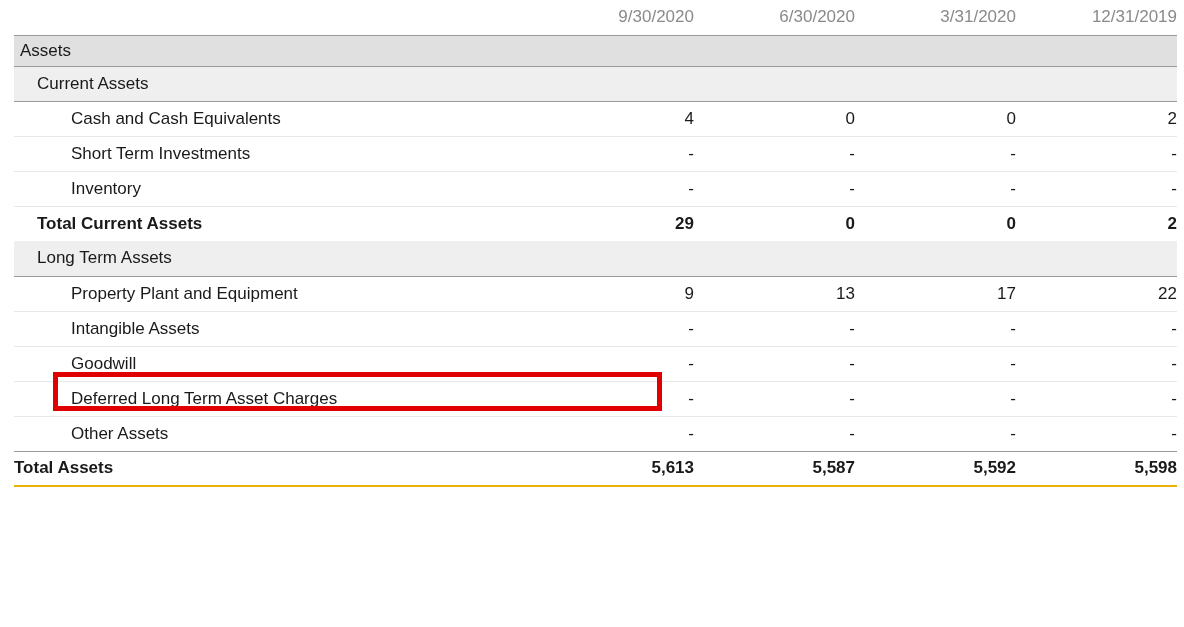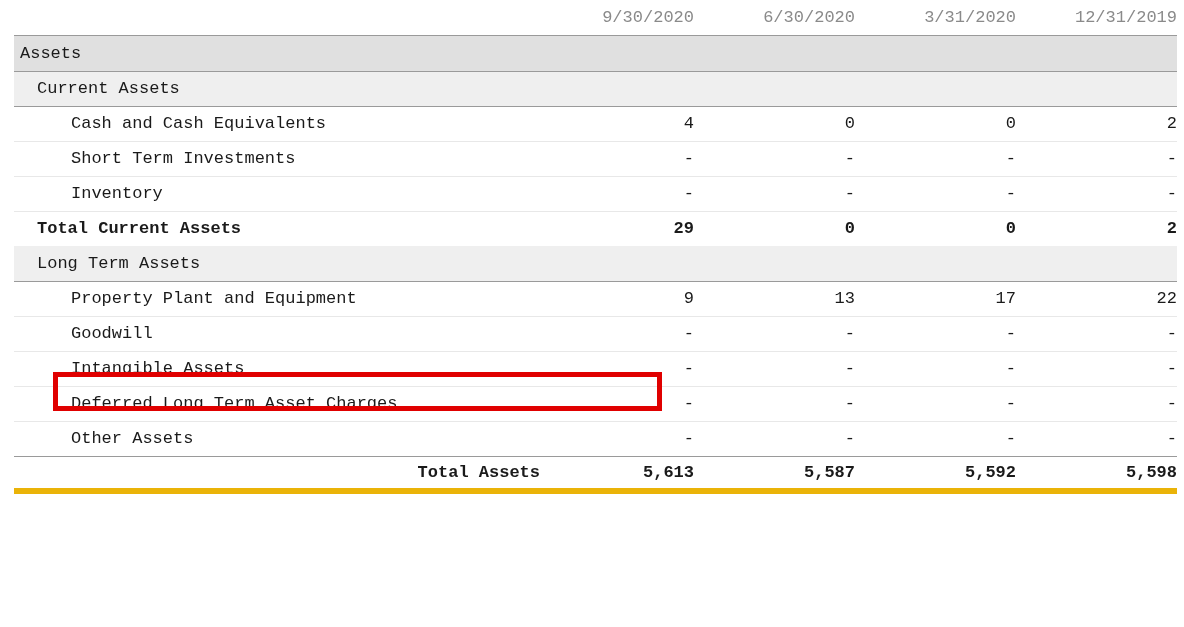--- a/index.html
+++ b/index.html
@@ -11,21 +11,20 @@
     width: 1184px; height: 627px;
     font-family: "Liberation Sans", sans-serif;
     color: #1a1a1a;
     overflow: hidden;
   }
 
   .sheet {
     position: relative;
     width: 1184px;
     height: 627px;
-    font-family: Liberation Mono, monospace;
   }
 
   table.fin {
     width: 1184px;
     border-collapse: collapse;
     table-layout: fixed;
     font-size: 17px;
   }
 
   col.c-label { width: 540px; }
@@ -59,21 +58,21 @@
     padding-right: 7px;
     color: #1a1a1a;
   }
   td.lbl { text-align: left; }
 
   
   tr.sec-top td {
     background: #e0e0e0;
     border-top: 1px solid #9a9a9a;
     border-bottom: 1px solid #9a9a9a;
-    height: 36px;
+    height: 31px;
   }
   tr.sec-top td.lbl { padding-left: 20px; font-weight: normal; }
 
   
   tr.sec-sub td {
     background: #efefef;
     border-top: none;
     border-bottom: 1px solid #9a9a9a;
     height: 35px;
     margin-top: 16px;
@@ -81,21 +80,21 @@
   tr.sec-sub td.lbl { padding-left: 37px; }
 
   
   tr.item td.lbl { padding-left: 71px; }
 
   
   tr.total td { font-weight: bold; }
   tr.total-sub td.lbl { padding-left: 37px; }
   tr.total-main td.lbl { padding-left: 14px; }
   tr.total-main td { border-top: 1px solid #9a9a9a; }
-  tr.total-main td { border-bottom: 6px solid #eab308; text-align: right; }
+  tr.total-main td { border-bottom: 2px solid #eab308; }
 
   
   .gutter-l, .gutter-r {
     position: absolute;
     top: 0;
     width: 14px;
     height: 627px;
     background: #ffffff;
     pointer-events: none;
   }
@@ -187,28 +186,28 @@
           <td class="val"></td>
         </tr>
         <tr class="item">
           <td class="lbl">Property Plant and Equipment</td>
           <td class="val">9</td>
           <td class="val">13</td>
           <td class="val">17</td>
           <td class="val">22</td>
         </tr>
         <tr class="item">
+          <td class="lbl">Intangible Assets</td>
+          <td class="val">-</td>
+          <td class="val">-</td>
+          <td class="val">-</td>
+          <td class="val">-</td>
+        </tr>
+        <tr class="item">
           <td class="lbl">Goodwill</td>
-          <td class="val">-</td>
-          <td class="val">-</td>
-          <td class="val">-</td>
-          <td class="val">-</td>
-        </tr>
-        <tr class="item">
-          <td class="lbl">Intangible Assets</td>
           <td class="val">-</td>
           <td class="val">-</td>
           <td class="val">-</td>
           <td class="val">-</td>
         </tr>
         <tr class="item">
           <td class="lbl">Deferred Long Term Asset Charges</td>
           <td class="val">-</td>
           <td class="val">-</td>
           <td class="val">-</td>

